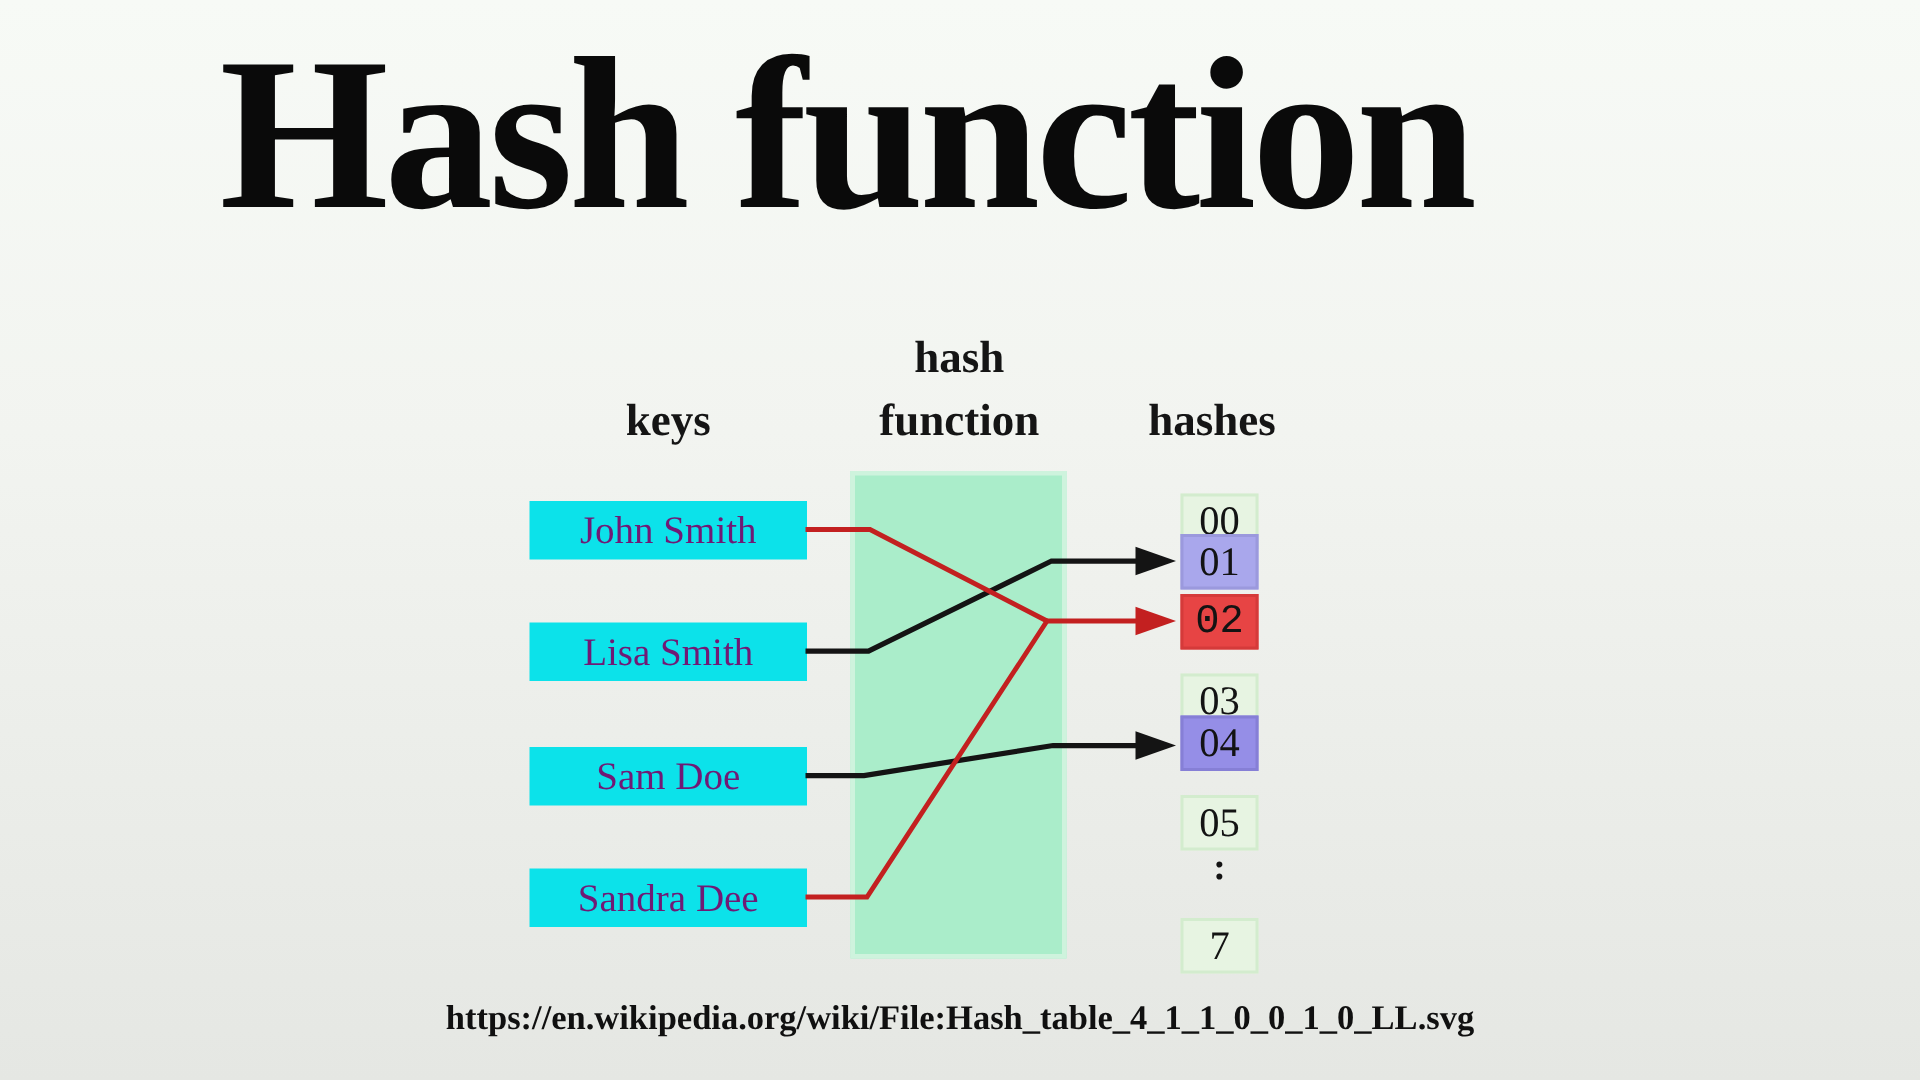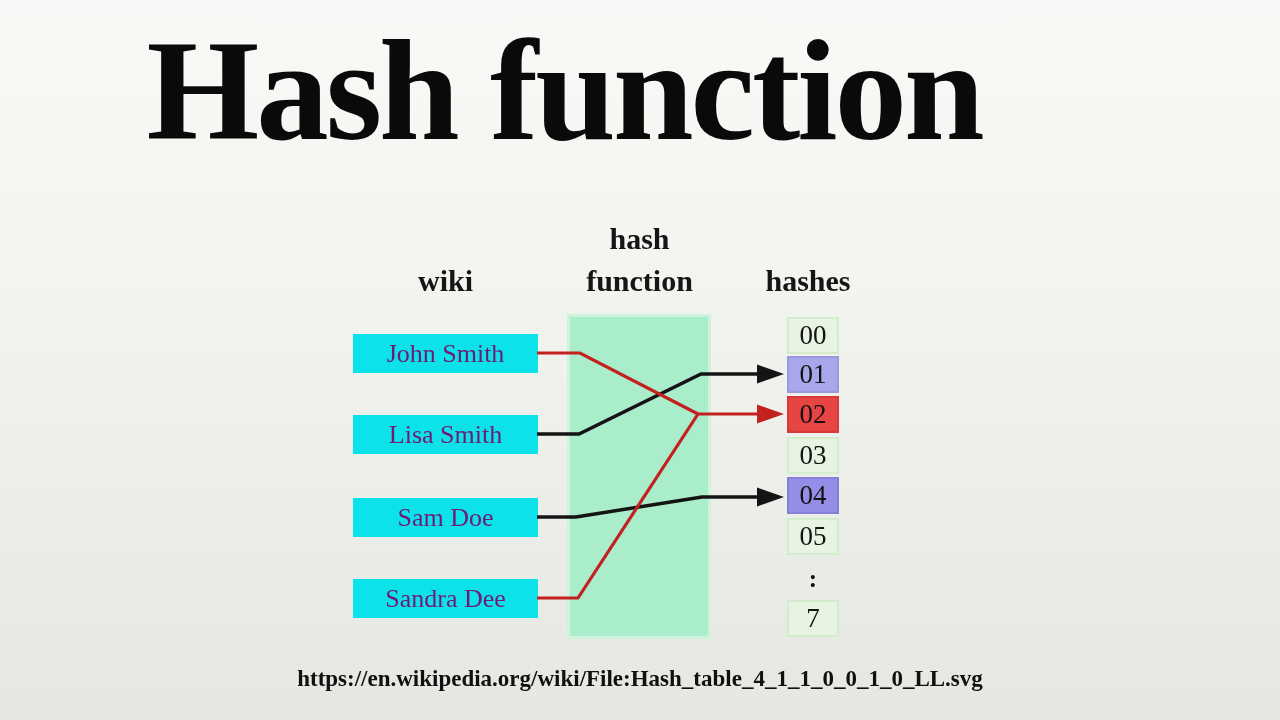--- a/index.html
+++ b/index.html
@@ -66,28 +66,28 @@
 
   
   .hash-cell {
     position: absolute;
     left: 787px; width: 52px; height: 37px;
     display: flex; align-items: center; justify-content: center;
     font-size: 27px;
     color: #131313;
     z-index: 2;
   }
-  .state-empty     { background: #e7f4e2; border: 2px solid #d3ecce; }
+  .state-empty     { background: #e7f4e2; border: 2px solid #d3ecce; margin-top: 12px; }
   .state-occupied  { background: #a9a7ec; border: 2px solid #9b99dd; }
   .state-occupied.deep { background: #958ee7; border-color: #867fd6; }
   .state-collision { background: #e74444; border: 2px solid #d53a3a; }
   .state-ellipsis  { background: transparent; border: none; font-weight: 700; font-size: 25px; }
   .cell-0 { top: 317px; }
   .cell-1 { top: 356px; }
-  .cell-2 { top: 396px; }
+  .cell-2 { top: 396px; font-family: Liberation Mono, monospace; }
   .cell-3 { top: 437px; }
   .cell-4 { top: 477px; }
   .cell-5 { top: 518px; }
   .cell-6 { top: 560px; }
   .cell-7 { top: 600px; }
 
   
   .lines-overlay {
     position: absolute;
     left: 0; top: 0; width: 1280px; height: 720px;
@@ -106,21 +106,21 @@
     white-space: nowrap;
   }
 </style>
 </head>
 <body>
 
 <div id="stage">
 
   <h1 class="main-title">Hash function</h1>
 
-  <div class="col-label label-keys">wiki</div>
+  <div class="col-label label-keys">keys</div>
 
   <div class="col-label label-hashfn">
     <div>hash</div>
     <div>function</div>
   </div>
 
   <div class="col-label label-hashes">hashes</div>
 
   <div class="key-box key-0">
     <span>John Smith</span>

